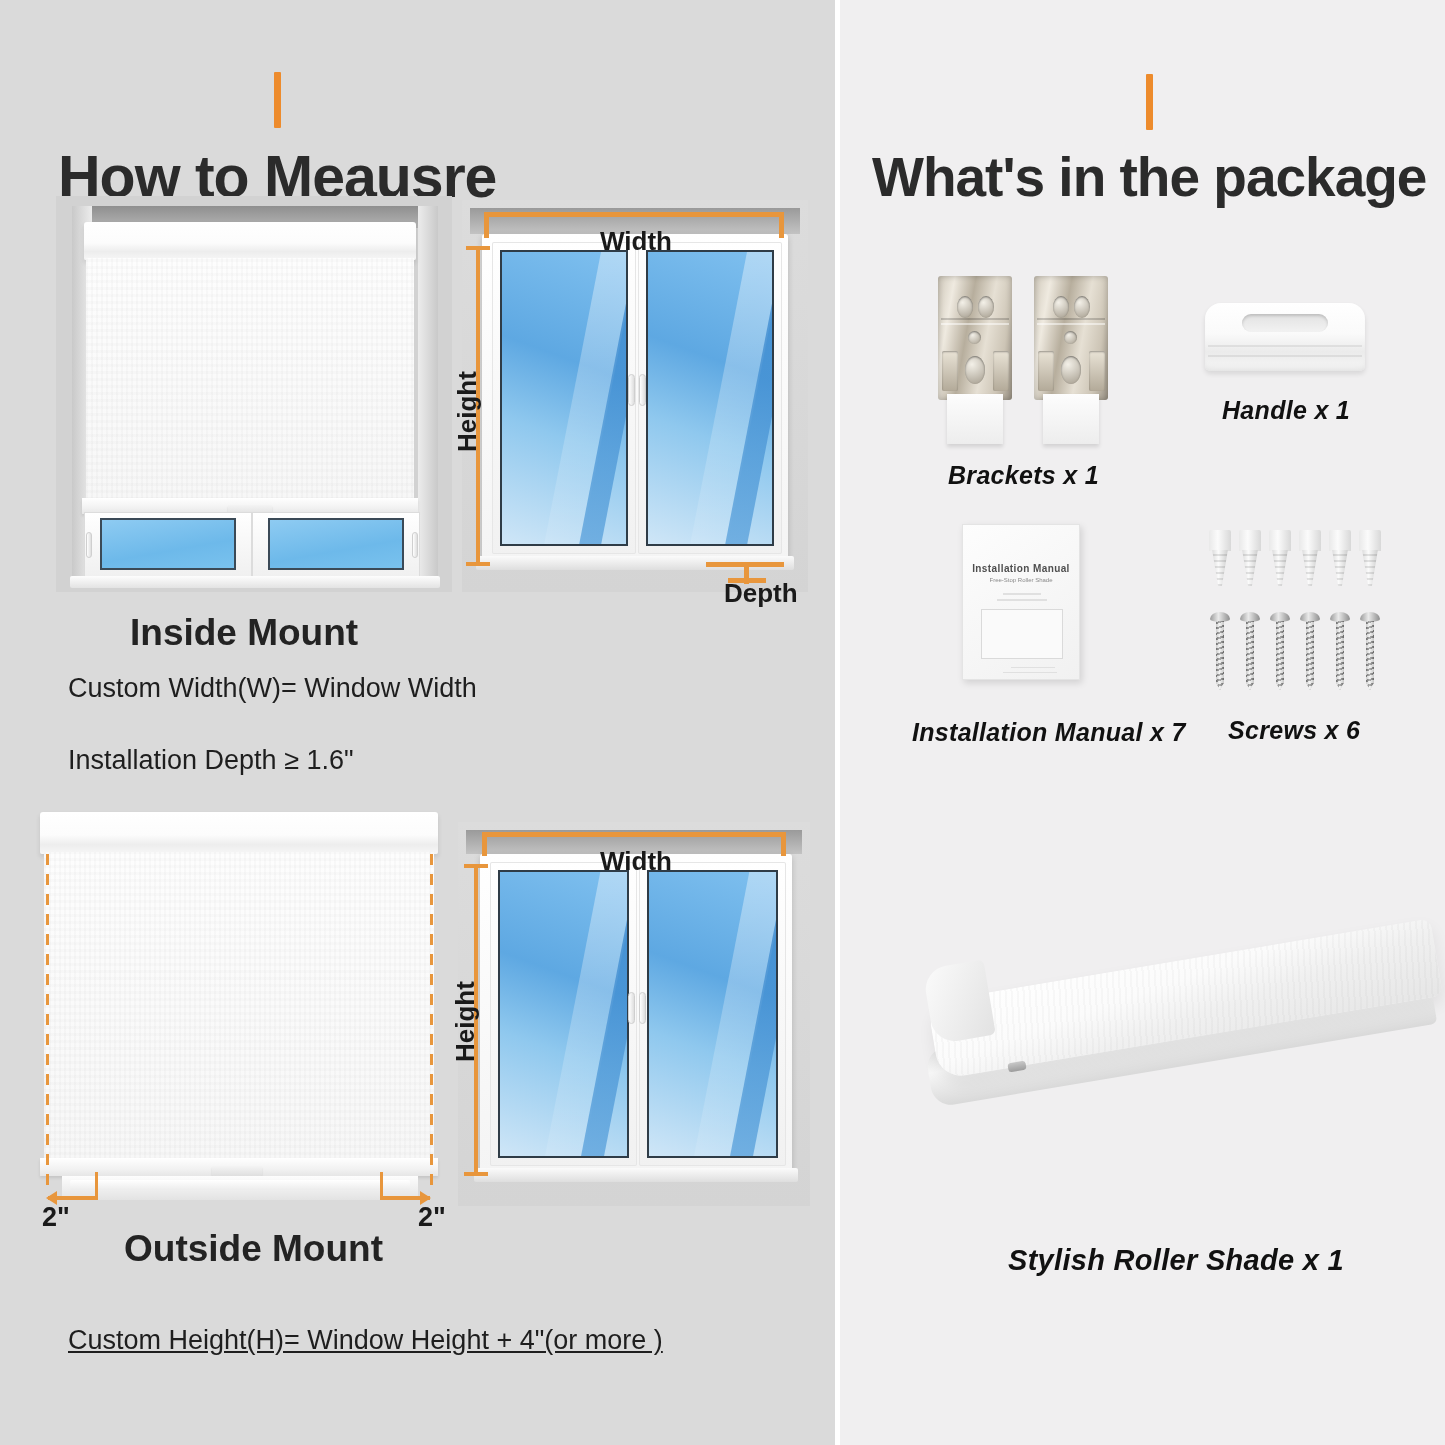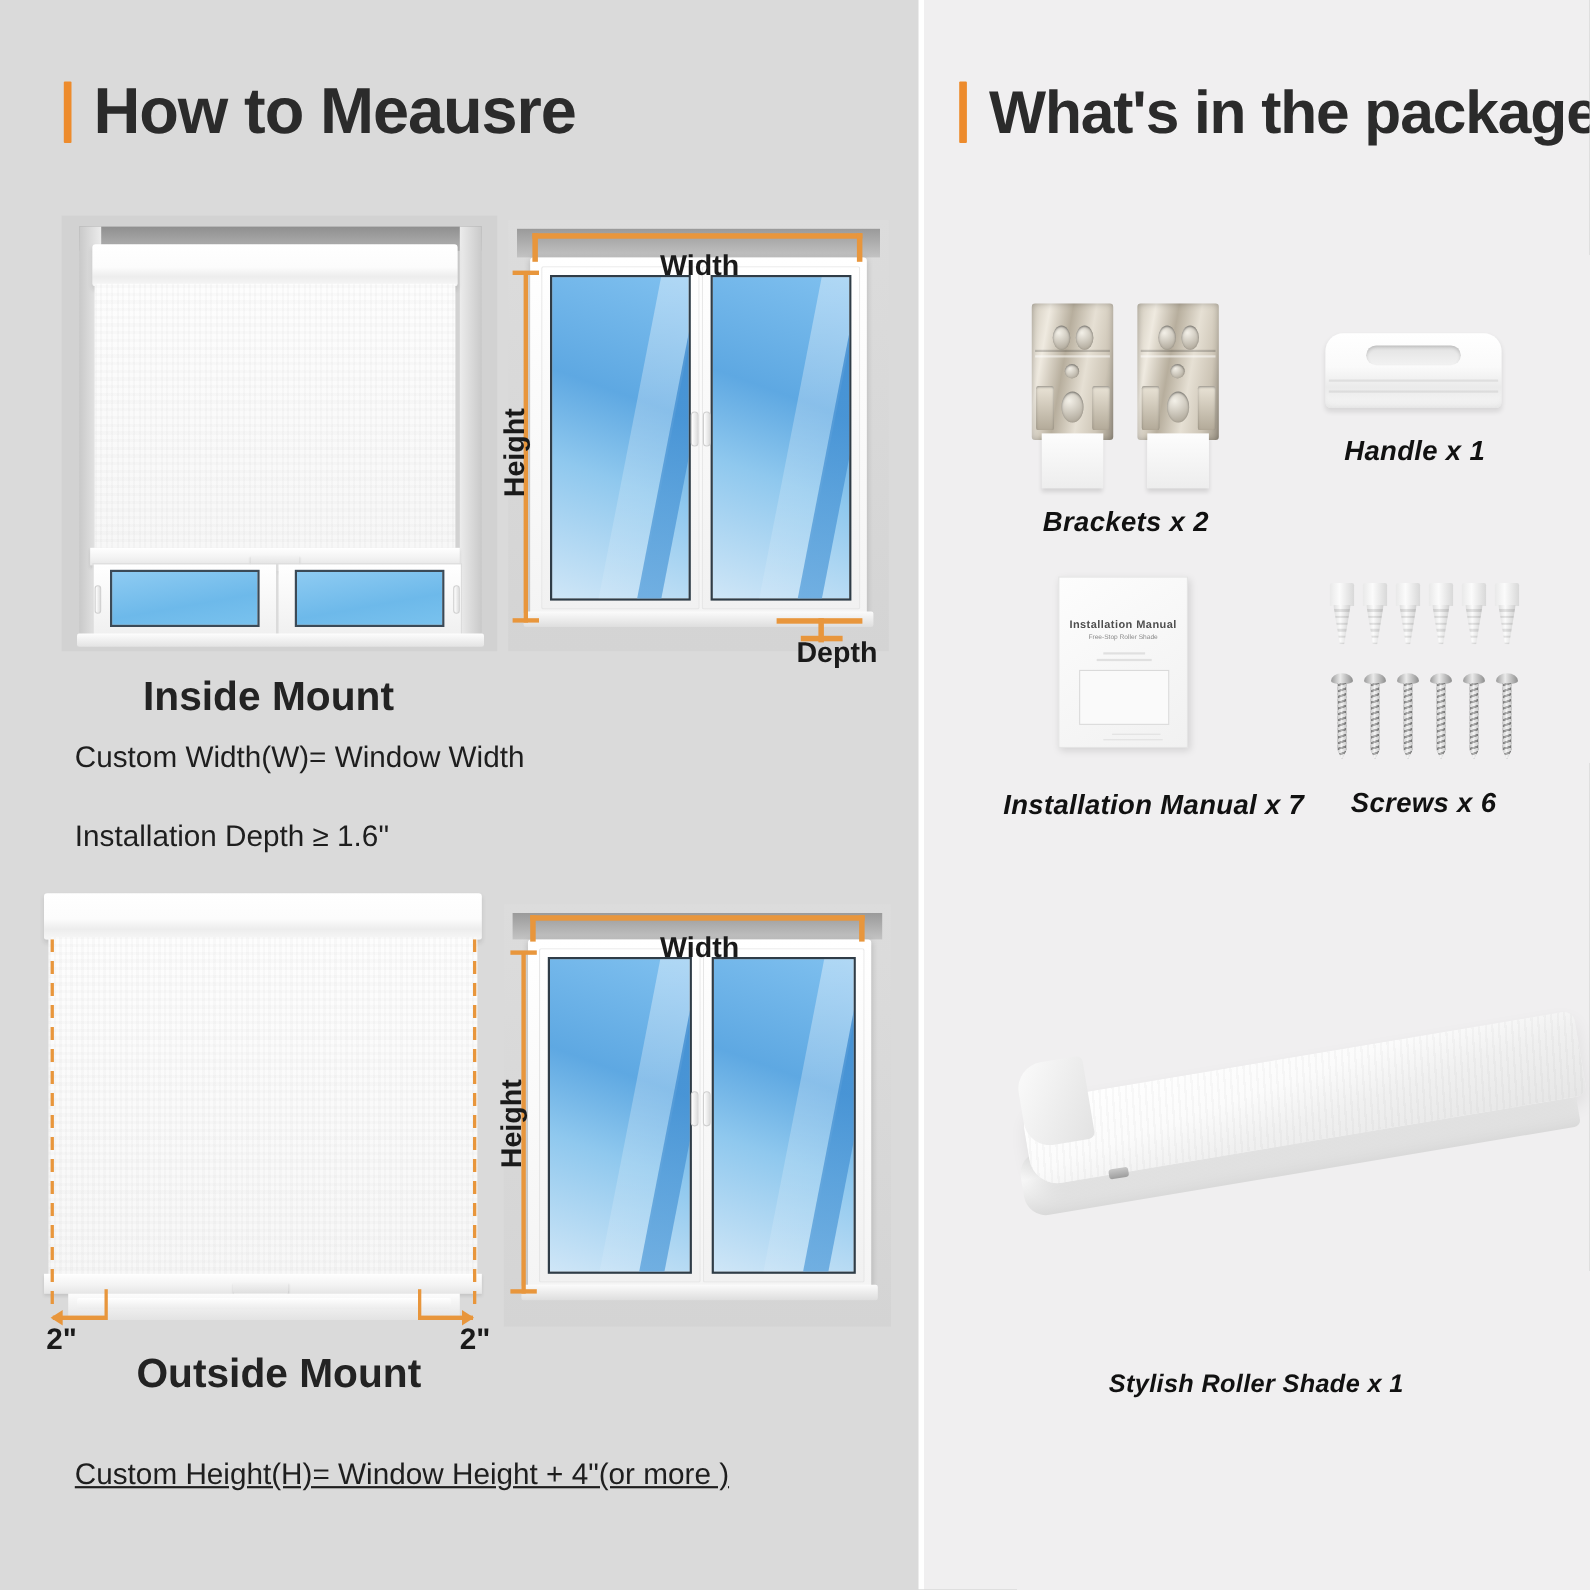--- a/index.html
+++ b/index.html
@@ -11,21 +11,21 @@
     overflow:hidden;
   }
 
   
   #page { position:absolute; inset:0; }
   .panel-left  { position:absolute; left:0;    top:0; width:835px; height:1445px; background:#dadada; }
   .panel-div   { position:absolute; left:835px; top:0; width:5px;  height:1445px; background:#ffffff; }
   .panel-right { position:absolute; left:840px; top:0; width:605px; height:1445px; background:#f0eff0; }
 
   
-  .heading { position:absolute; display:flex; align-items:center; gap:20px; }
+  .heading { position:absolute; display:flex; align-items:center; gap:20px;flex-direction:column; }
   .accent-bar { width:7px; height:56px; background:#ed8b2c; border-radius:1px; }
   .heading h1 {
     font-size:59px; font-weight:bold; color:#2b2b2b;
     letter-spacing:-1px; white-space:nowrap; line-height:1;
   }
   #h-left  { left:58px;  top:72px; }
   #h-right { left:872px; top:74px; }
   #h-right h1 { font-size:55px; }
 
   
@@ -390,21 +390,21 @@
         <div class="hole" style="left:40%;top:44%;width:13px;height:13px;"></div>
         <div class="bkt-slot" style="left:6%;top:60%;width:16px;height:40px;"></div>
         <div class="bkt-slot" style="left:74%;top:60%;width:16px;height:40px;"></div>
         <div class="hole" style="left:36%;top:64%;width:20px;height:28px;"></div>
         <div style="position:absolute;left:4%;right:4%;top:34%;height:2px;background:rgba(0,0,0,.18);"></div>
         <div style="position:absolute;left:4%;right:4%;top:38%;height:2px;background:rgba(255,255,255,.5);"></div>
       </div>
       <div class="bkt-white"></div>
     </div>
   </div>
-  <div class="pkg-label" style="left:948px;top:461px;">Brackets x 2</div>
+  <div class="pkg-label" style="left:948px;top:461px;">Brackets x 1</div>
 
   <div class="handle-part" style="left:1205px;top:303px;width:160px;height:68px;">
     <div class="handle-body"></div>
     <div class="handle-slot"></div>
     <div class="handle-line" style="top:62%;"></div>
     <div class="handle-line" style="top:76%;"></div>
   </div>
   <div class="pkg-label" style="left:1222px;top:396px;">Handle x 1</div>
 
   <div class="manual" style="left:962px;top:524px;width:118px;height:156px;">
@@ -470,15 +470,15 @@
       </div>
   </div>
   <div class="pkg-label" style="left:1228px;top:716px;">Screws  x 6</div>
 
   <div class="roller-photo" style="left:900px;top:860px;width:545px;height:340px;">
     <div class="roller-under" style="left:26px;top:148px;width:510px;height:58px;"></div>
     <div class="roller-tube" style="left:30px;top:100px;width:510px;height:78px;"></div>
     <div class="roller-cap" style="left:28px;top:104px;width:62px;height:76px;"></div>
     <div class="roller-endpin" style="left:108px;top:202px;width:18px;height:9px;"></div>
   </div>
-  <div class="pkg-label" style="left:1008px;top:1244px;font-size:23px;">Stylish Roller Shade x 1</div>
+  <div class="pkg-label" style="left:1008px;top:1244px;font-size:29px;">Stylish Roller Shade x 1</div>
 
 </div>
 
 </body></html>

